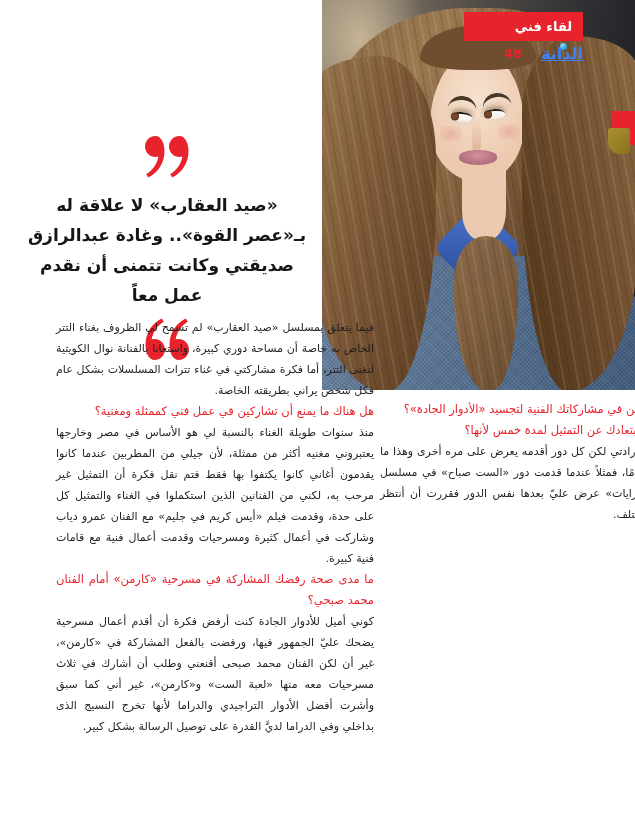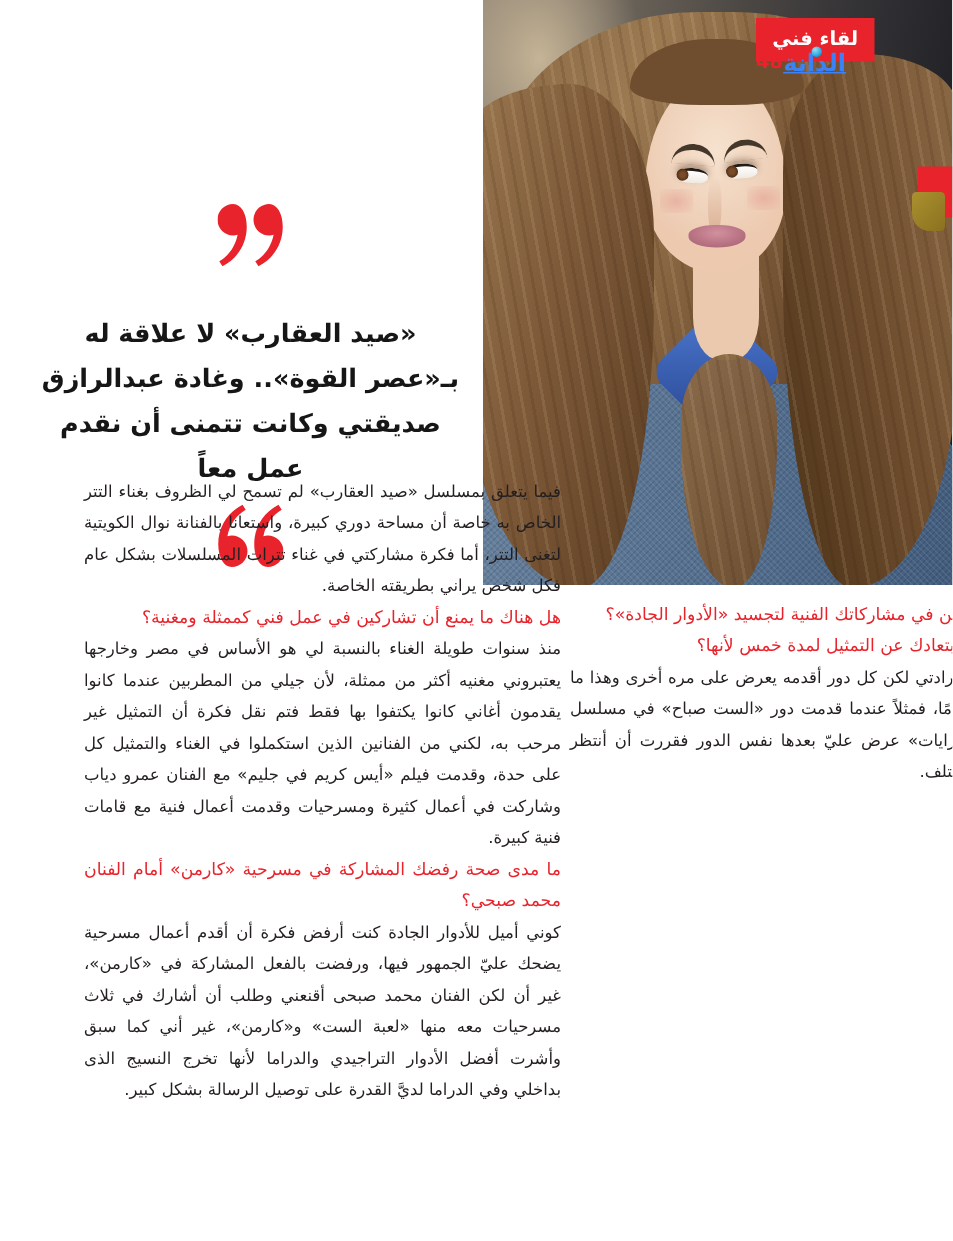--- a/index.html
+++ b/index.html
@@ -56,37 +56,37 @@
     background:linear-gradient(105deg,#9a7850 0%,#7d5938 45%,#5c3e23 100%);
     border-radius:55% 45% 40% 60% / 10% 30% 58% 42%;}
   .hair-front-right{left:200px;top:36px;width:116px;height:356px;
     background:linear-gradient(255deg,#8c6a46 0%,#6d4c2d 50%,#4c3318 100%);
     border-radius:45% 55% 60% 40% / 22% 10% 42% 58%;}
   .hair-mid{left:132px;top:236px;width:64px;height:156px;opacity:.95;
     background:linear-gradient(120deg,#8f6c46,#6d4c2d);
     border-radius:50% 50% 45% 55% / 28% 28% 62% 62%;}
   
   .badge{position:absolute;right:52px;top:12px;width:79px;height:29px;background:#e8232b;
-    color:#fff;font-size:13px;font-weight:bold;text-align:center;line-height:29px;z-index:6;}
-  .masthead{position:absolute;right:52px;top:34px;width:79px;height:16px;z-index:6;
-    display:flex;flex-direction:row;align-items:center;justify-content:flex-start;}
+    color:#fff;font-size:13px;font-weight:bold;text-align:center;line-height:29px;z-index:6;padding-left:40px;}
+  .masthead{position:absolute;right:52px;top:46px;width:79px;height:16px;z-index:6;
+    display:flex;flex-direction:row;align-items:center;justify-content:space-between;}
   .page-number{color:#e8232b;font-weight:bold;font-size:13px;line-height:16px;}
   .logo{position:relative;color:#3b82f6;font-weight:bold;font-size:16px;line-height:16px;text-decoration:underline;}
   .pearl{position:absolute;left:45%;top:-3px;width:7px;height:7px;border-radius:50%;
     background:radial-gradient(circle at 35% 30%,#9adcf5,#2ba7df 60%,#126a9b);}
   
   .deco-red{position:absolute;right:0;top:111px;width:23px;height:34px;background:#e8232b;z-index:6;}
   .deco-gold{position:absolute;right:5px;top:128px;width:22px;height:26px;z-index:7;
     background:linear-gradient(135deg,#ab912f,#8a711f);border-radius:3px 3px 3px 12px;}
   
   .quote-block{position:absolute;left:8px;top:136px;width:318px;text-align:center;z-index:3;}
   .qmark{display:inline-block;}
   .qmark.close-mark{margin-bottom:2px;}
   .qmark.open-mark{margin-top:4px;transform:rotate(180deg);}
-  .quote-text{margin:24px auto 0;width:286px;direction:rtl;
+  .quote-text{margin:6px auto 0;width:286px;direction:rtl;
     font-weight:bold;font-size:17px;line-height:30px;color:#161616;}
   
   .column{position:absolute;direction:rtl;text-align:justify;font-size:11px;line-height:21px;z-index:3;margin-left:48px;}
   .column p{margin:0;padding:0;}
   .column-left{left:8px;top:317px;width:318px;}
   .column-right{left:332px;top:399px;width:301px;}
   .answer{color:#231f20;}
   .question{color:#e8232b;font-weight:normal;font-size:11.5px;}
   .center-last{text-align-last:center;}
 </style>

